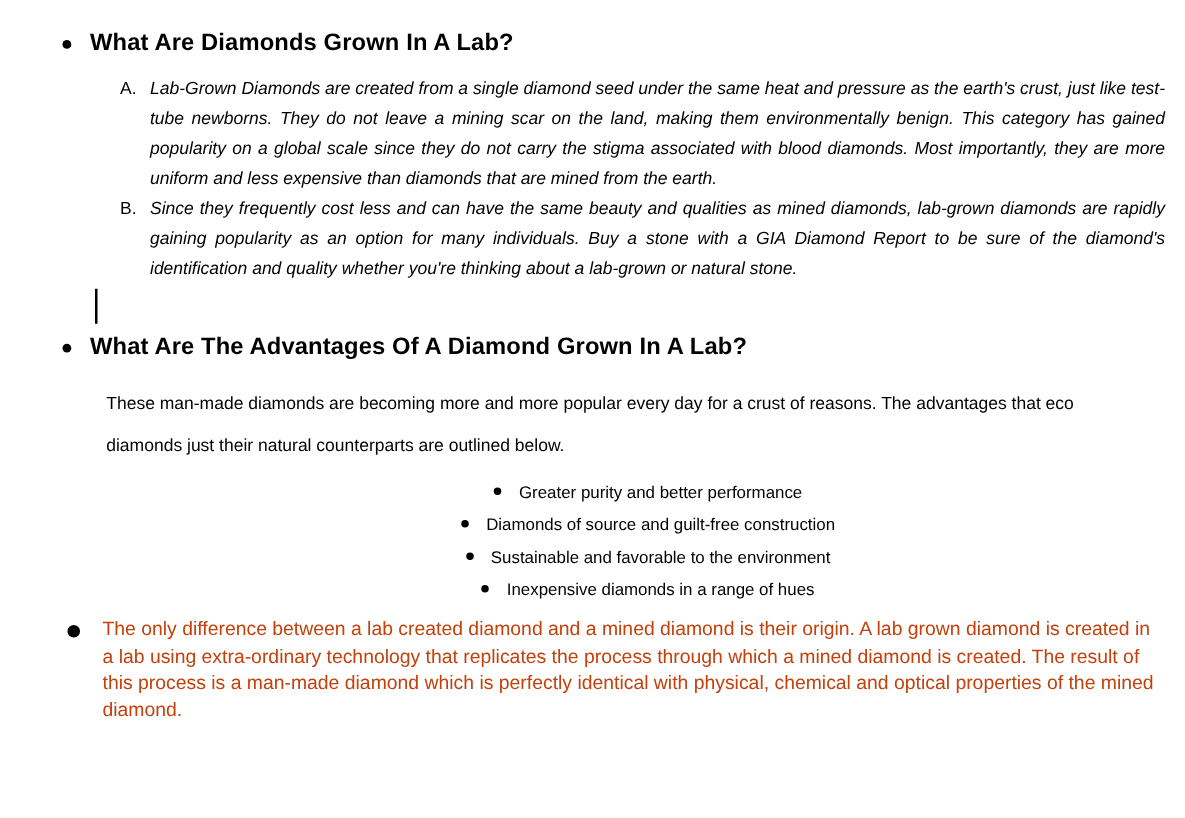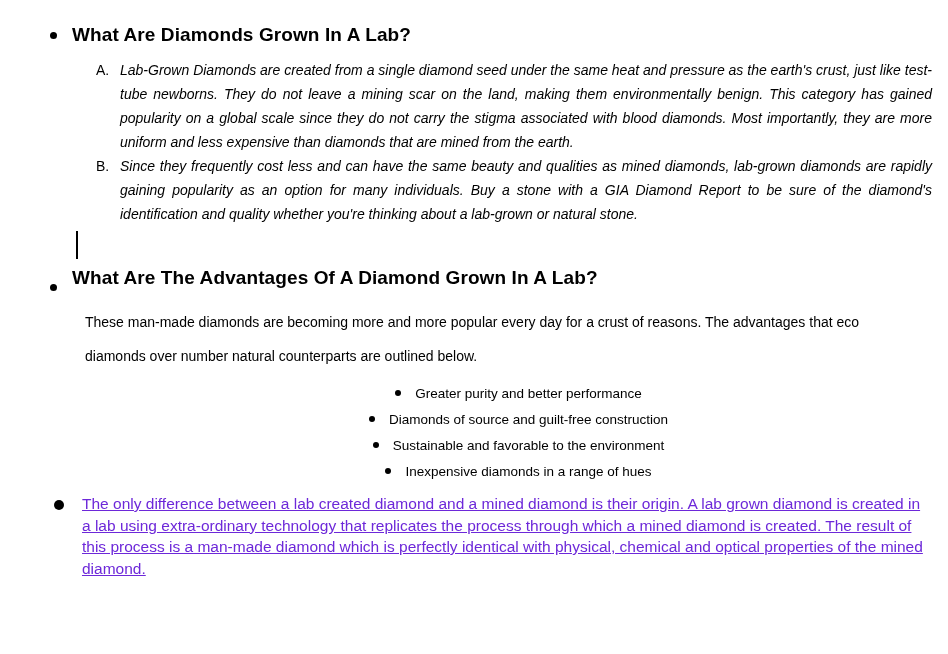--- a/index.html
+++ b/index.html
@@ -66,21 +66,21 @@
     margin-top: 3px;
     display: flex;
     align-items: center;
   }
   .caret {
     width: 2px;
     height: 28px;
     background: #000000;
   }
 
-  .heading-row.second { margin-top: 5px; align-items: flex-end; }
+  .heading-row.second { margin-top: 5px; }
 
   
   .intro {
     margin: 14px 28px 0 73px;
     font-size: 14px;
     line-height: 34px;
   }
 
   
   .dot-list { margin: 7px 0 0 65px; }
@@ -109,22 +109,21 @@
     border-radius: 50%;
     background: #000000;
     margin: 7px 18px 0 0;
     flex: 0 0 auto;
   }
   .note-text {
     margin: 0;
     max-width: 845px;
     font-size: 15.5px;
     line-height: 21.5px;
-    color: #6d28d9;
-    text-decoration: underline;
+    color: #c2410c;
   }
 </style>
 </head>
 <body>
 
 <div class="page">
 
   <div class="heading-row">
     <span class="heading-bullet"></span>
     <h1 class="doc-heading">What Are Diamonds Grown In A Lab?</h1>
@@ -145,21 +144,21 @@
     <span class="caret"></span>
   </div>
 
   <div class="heading-row second">
     <span class="heading-bullet"></span>
     <h1 class="doc-heading">What Are The Advantages Of A Diamond Grown In A Lab?</h1>
   </div>
 
   <div class="intro">
     <div>These man-made diamonds are becoming more and more popular every day for a crust of reasons. The advantages that eco</div>
-    <div>diamonds over number natural counterparts are outlined below.</div>
+    <div>diamonds just their natural counterparts are outlined below.</div>
   </div>
 
   <div class="dot-list">
     <div class="dot-item">
       <span class="dot"></span>
       <span>Greater purity and better performance</span>
     </div>
     <div class="dot-item">
       <span class="dot"></span>
       <span>Diamonds of source and guilt-free construction</span>

